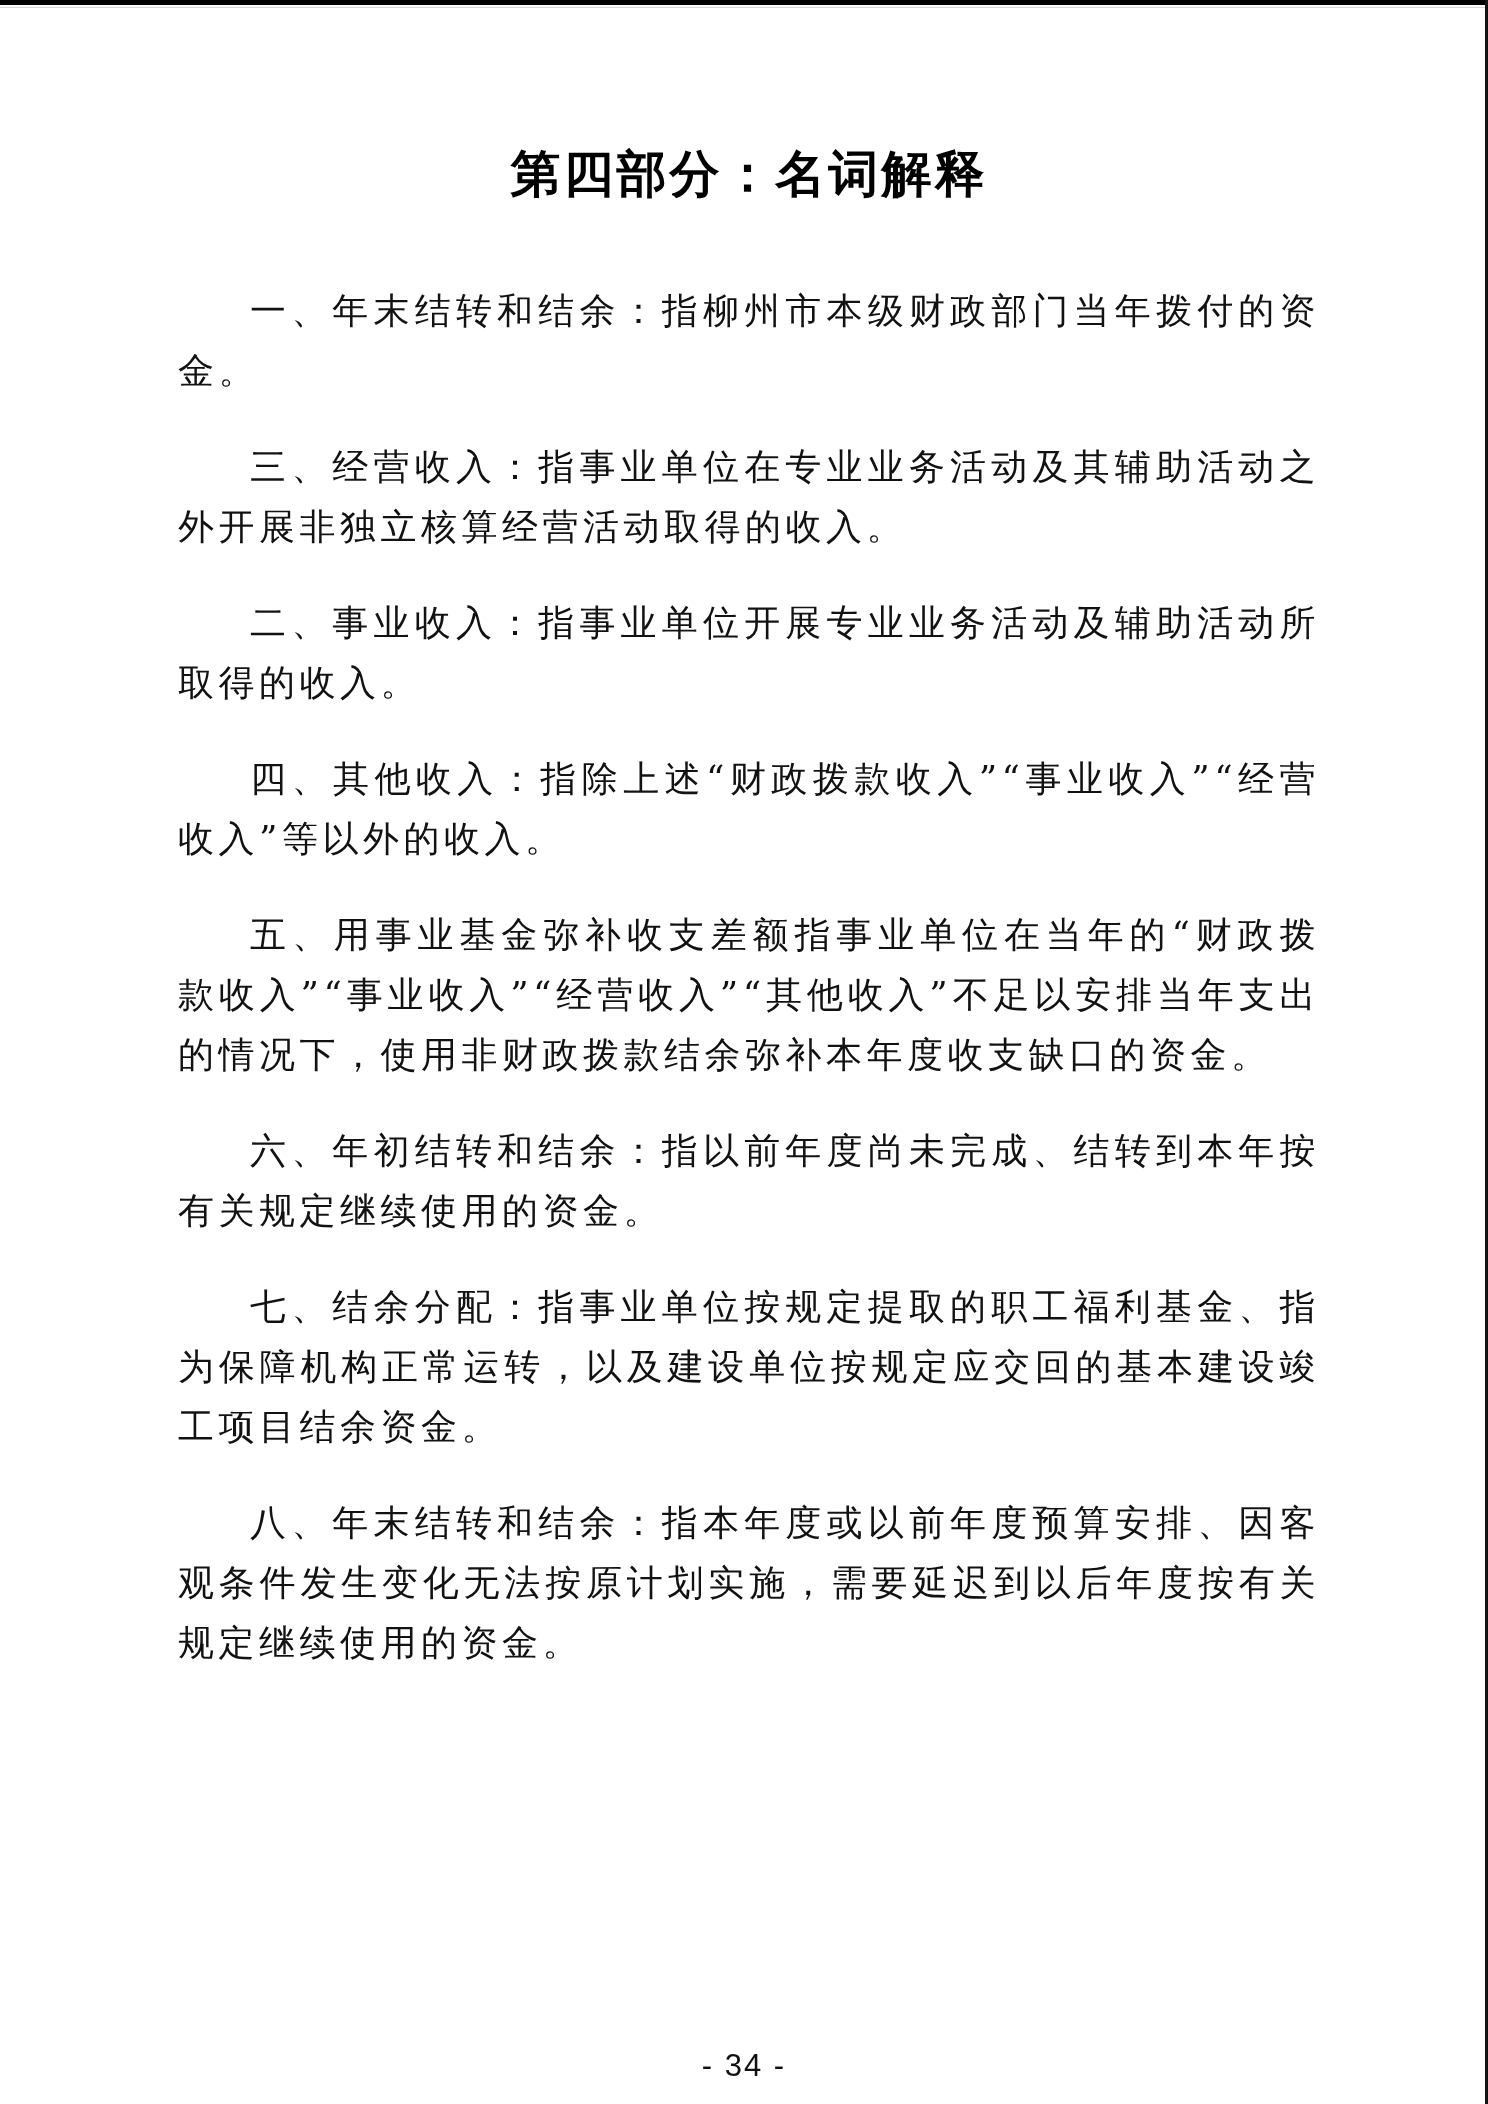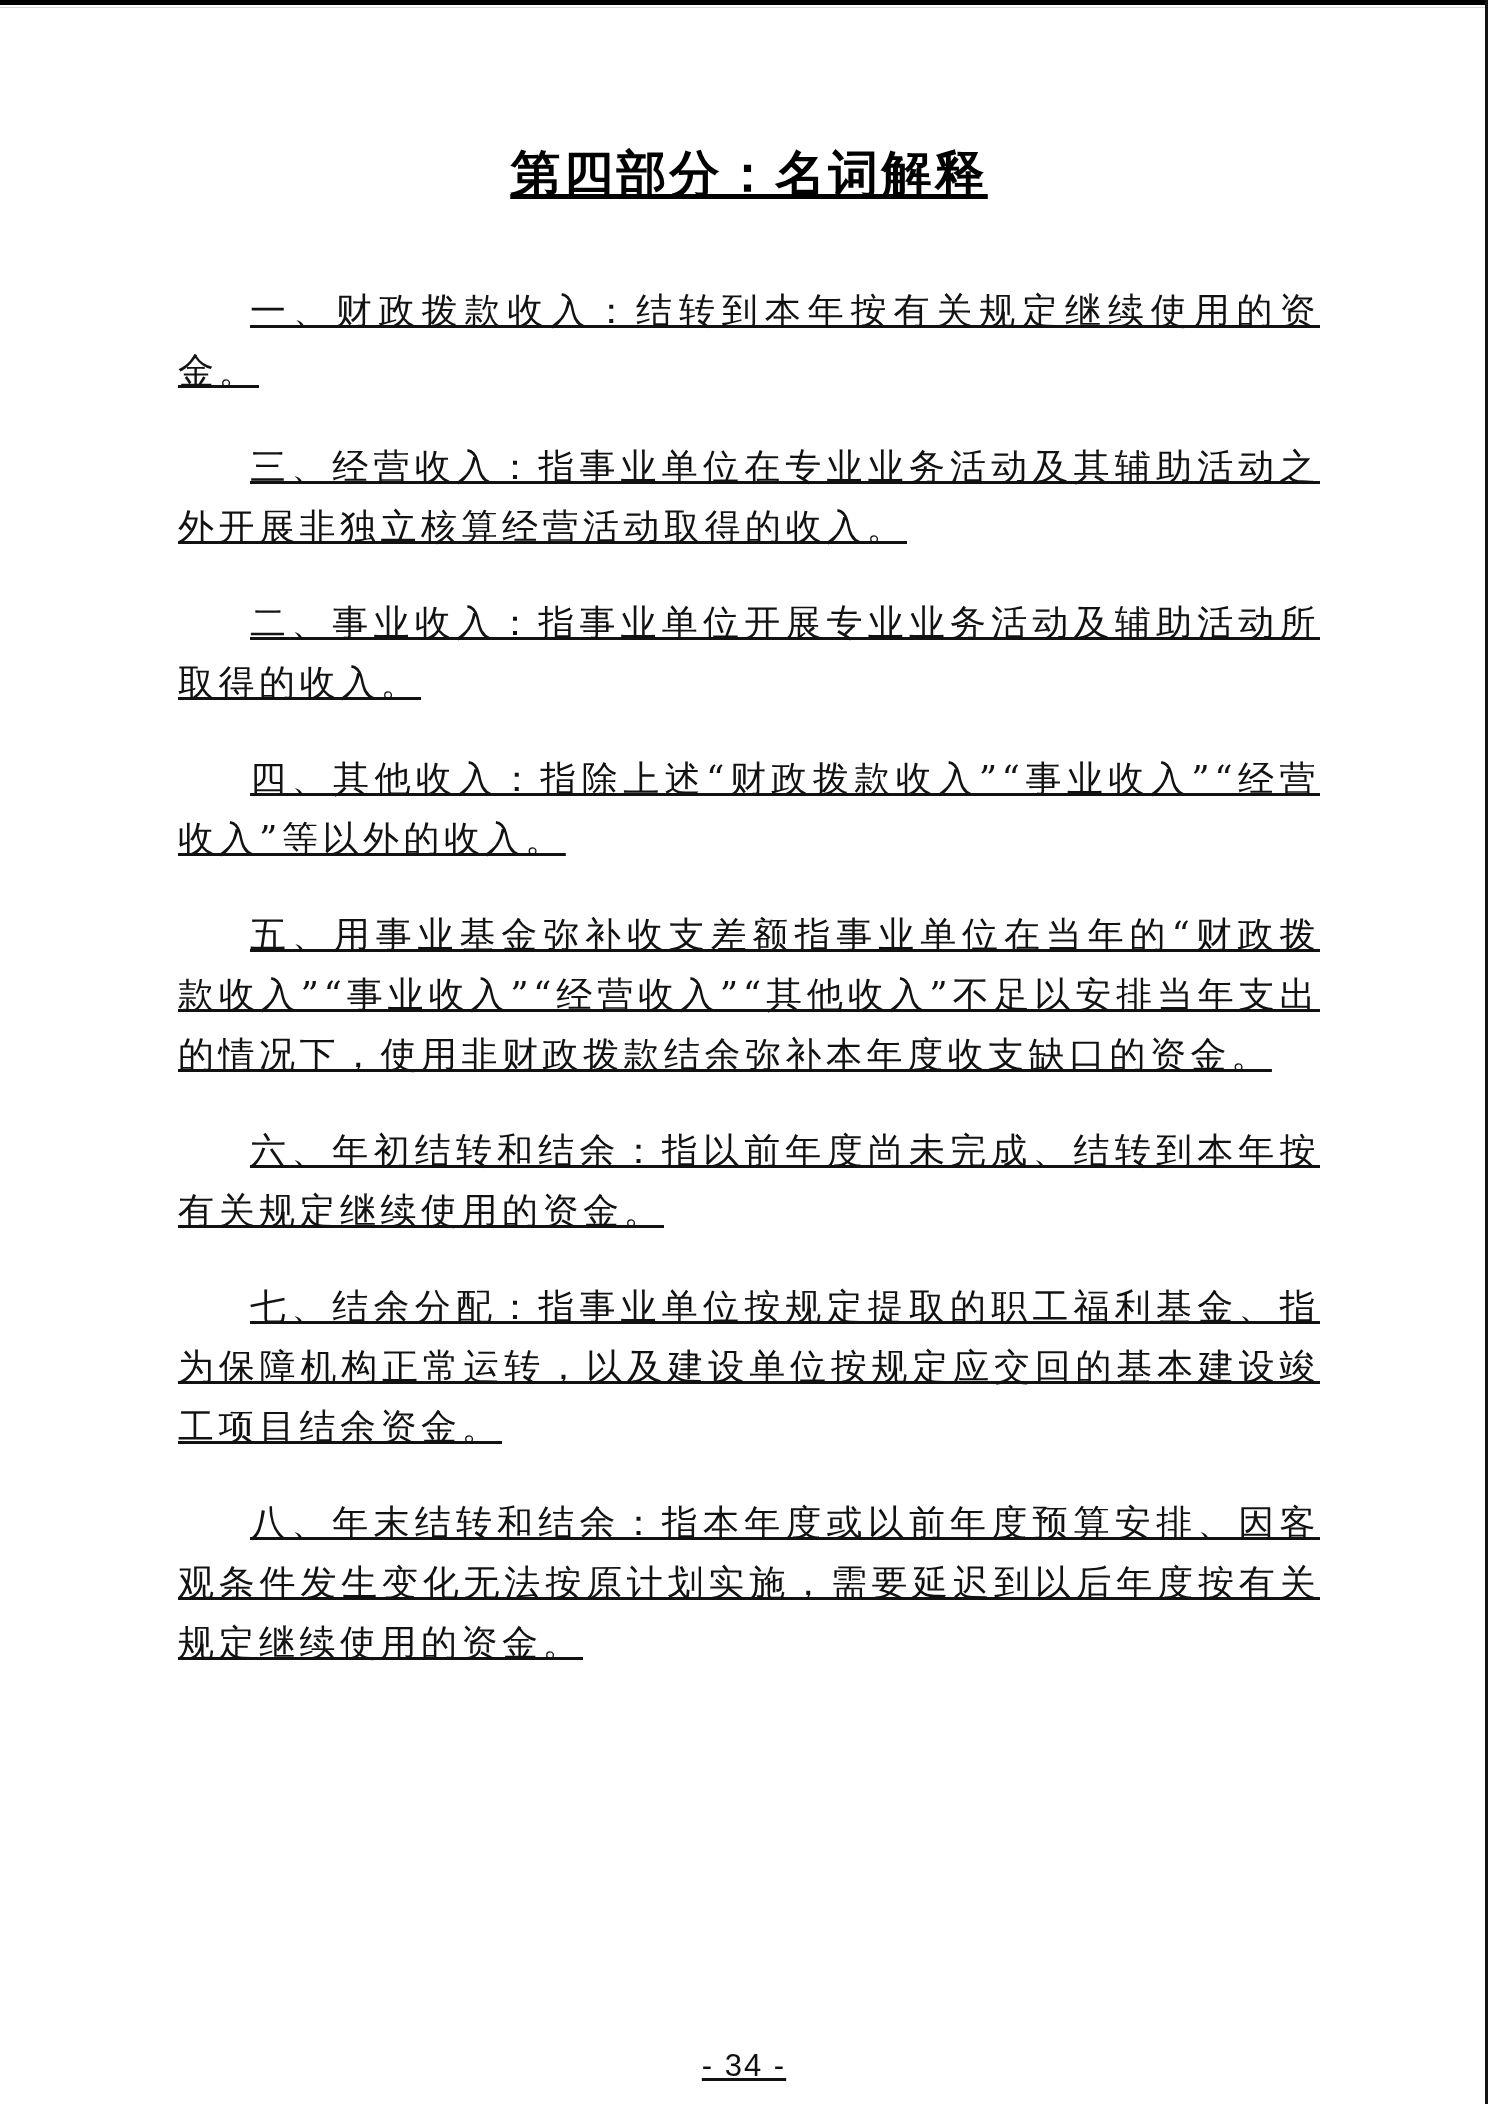--- a/index.html
+++ b/index.html
@@ -1,16 +1,16 @@
 <!DOCTYPE html>
 <html><head>
 <meta charset="utf-8">
 <title>Document Page</title>
 <style>
-  * { margin: 0; padding: 0; box-sizing: border-box; text-decoration: underline; }
+  * { margin: 0; padding: 0; box-sizing: border-box; }
   html, body { background: #ffffff; }
 
   .page {
     position: relative;
     width: 1488px;
     height: 2104px;
     margin: 0 auto;
     background: #ffffff;
     overflow: hidden;
     font-family: "DejaVu Serif", serif;
@@ -87,21 +87,21 @@
 <body>
 
 <div class="page">
   <div class="scan-edge-top"></div>
   <div class="scan-edge-right"></div>
 
   <div class="content">
     <h1 class="doc-title">第四部分：名词解释</h1>
 
     <div class="body-text">
-        <p>一、财政拨款收入：结转到本年按有关规定继续使用的资金。</p>
+        <p>一、年末结转和结余：指柳州市本级财政部门当年拨付的资金。</p>
         <p>三、经营收入：指事业单位在专业业务活动及其辅助活动之外开展非独立核算经营活动取得的收入。</p>
         <p>二、事业收入：指事业单位开展专业业务活动及辅助活动所取得的收入。</p>
         <p>四、其他收入：指除上述“财政拨款收入”“事业收入”“经营收入”等以外的收入。</p>
         <p>五、用事业基金弥补收支差额指事业单位在当年的“财政拨款收入”“事业收入”“经营收入”“其他收入”不足以安排当年支出的情况下，使用非财政拨款结余弥补本年度收支缺口的资金。</p>
         <p>六、年初结转和结余：指以前年度尚未完成、结转到本年按有关规定继续使用的资金。</p>
         <p>七、结余分配：指事业单位按规定提取的职工福利基金、指为保障机构正常运转，以及建设单位按规定应交回的基本建设竣工项目结余资金。</p>
         <p>八、年末结转和结余：指本年度或以前年度预算安排、因客观条件发生变化无法按原计划实施，需要延迟到以后年度按有关规定继续使用的资金。</p>
       </div>
   </div>
 

